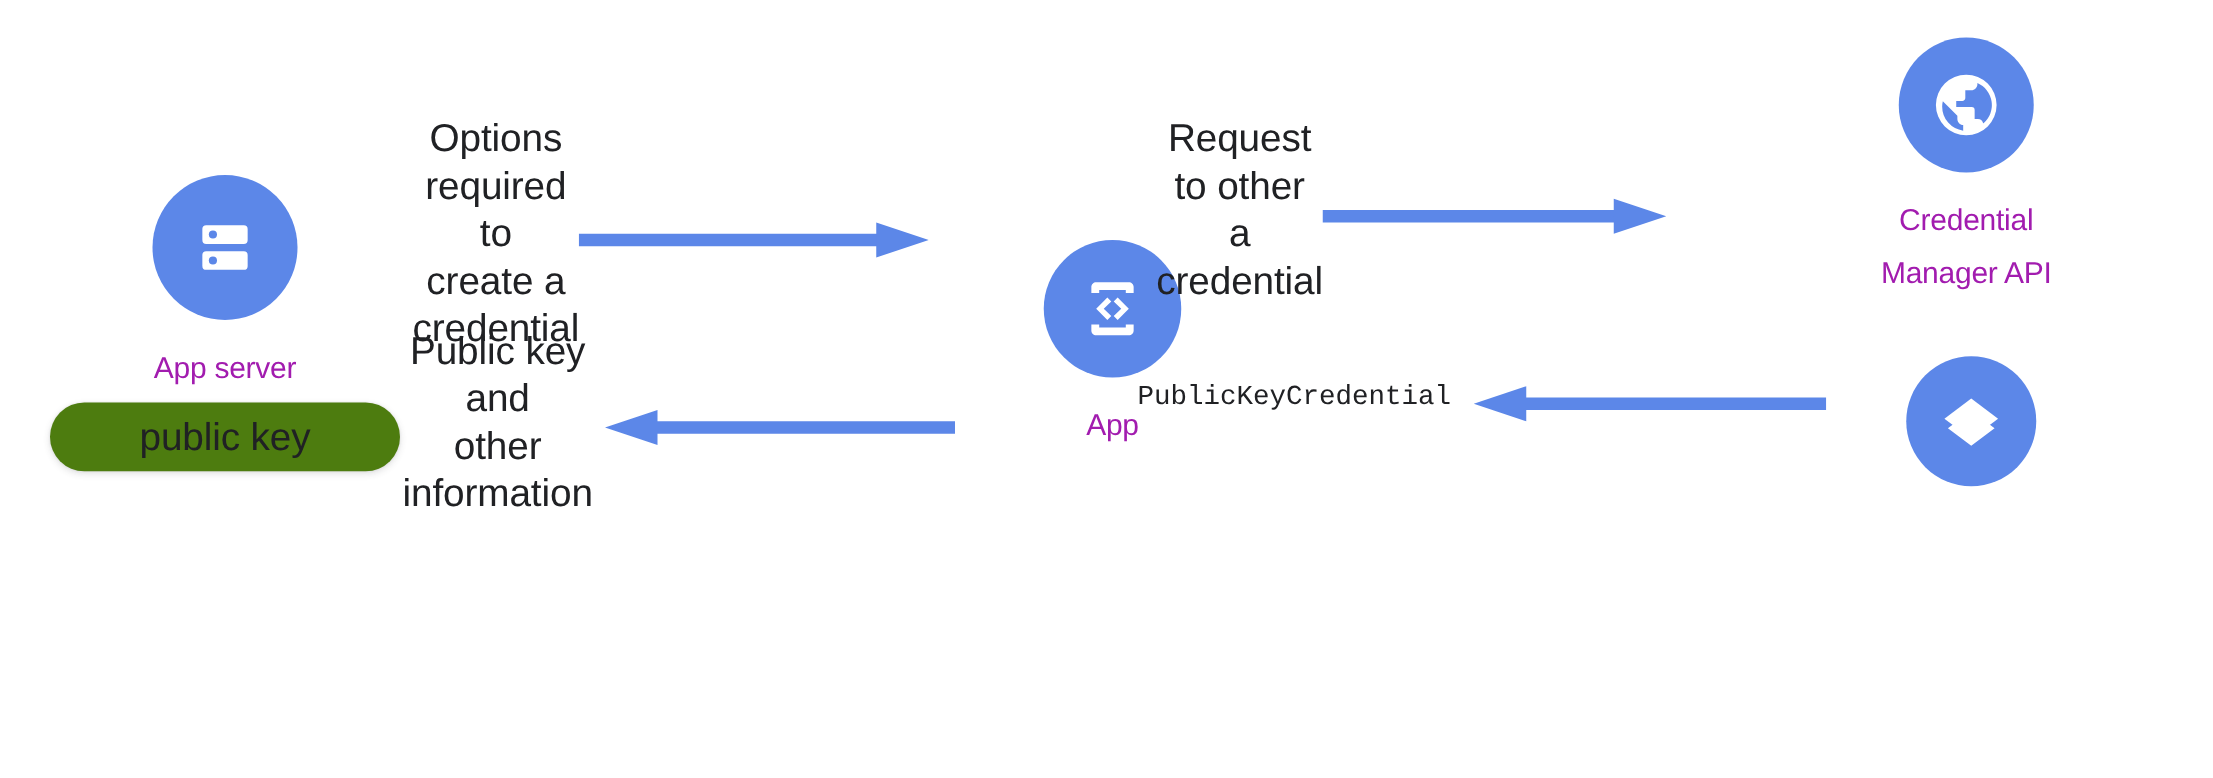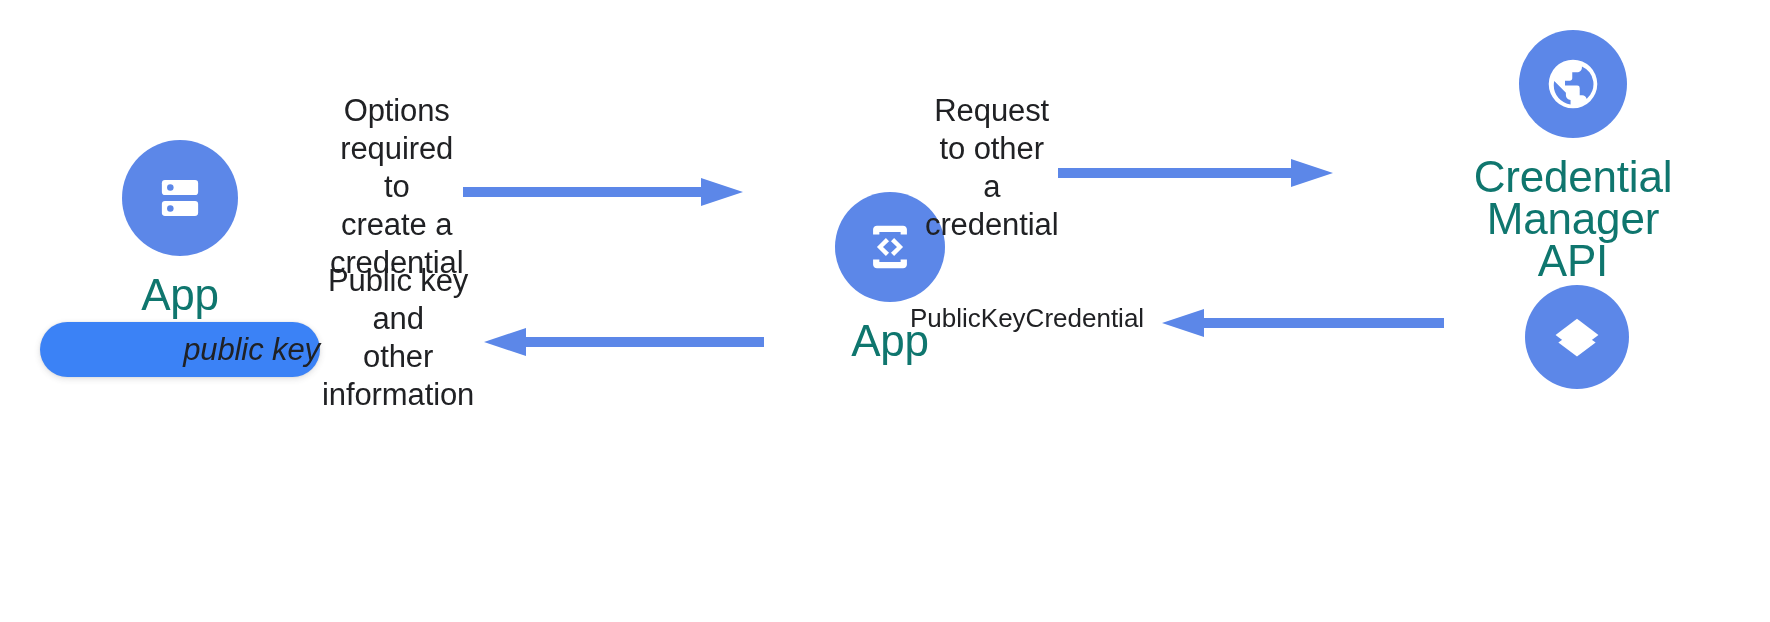--- a/index.html
+++ b/index.html
@@ -30,61 +30,60 @@
   }
   .circle {
     border-radius: 50%;
     background: #5C87E8;
     display: flex;
     align-items: center;
     justify-content: center;
     flex: none;
   }
   .node-label {
-    color: #0f766e;
-    font-size: 44px;
+    color: #a21caf;
+    font-size: 24px;
     line-height: 42px;
     text-align: center;
     white-space: pre-line;
     font-weight: 400;
     letter-spacing: -0.2px;
   }
 
   
   .pill {
     position: absolute;
-    background: #3b82f6;
+    background: #4d7c0f;
     border-radius: 999px;
     box-shadow: 0 2px 6px rgba(60,64,67,0.16), 0 0 2px rgba(60,64,67,0.12);
     display: flex;
     align-items: center;
-    justify-content: flex-end;
+    justify-content: center;
     color: #202124;
     font-size: 31px;
     letter-spacing: -0.1px;
-    font-style: italic;
   }
 
   
   .flow {
     position: absolute;
     display: flex;
     align-items: center;
   }
   .flow-label {
     color: #202124;
     font-size: 31px;
     line-height: 38px;
     text-align: center;
     white-space: pre-line;
     letter-spacing: -0.1px;
   }
   .flow-label.mono {
-    font-family: Liberation Sans, sans-serif;
-    font-size: 26px;
+    font-family: Liberation Mono, monospace;
+    font-size: 22px;
     letter-spacing: 0px;
   }
   .arrow-svg { display: block; }
 </style>
 </head>
 <body>
 
 <div id="stage">
 
   <div class="node" style="left:80px; top:140px; width:200px;justify-content:space-between;">

